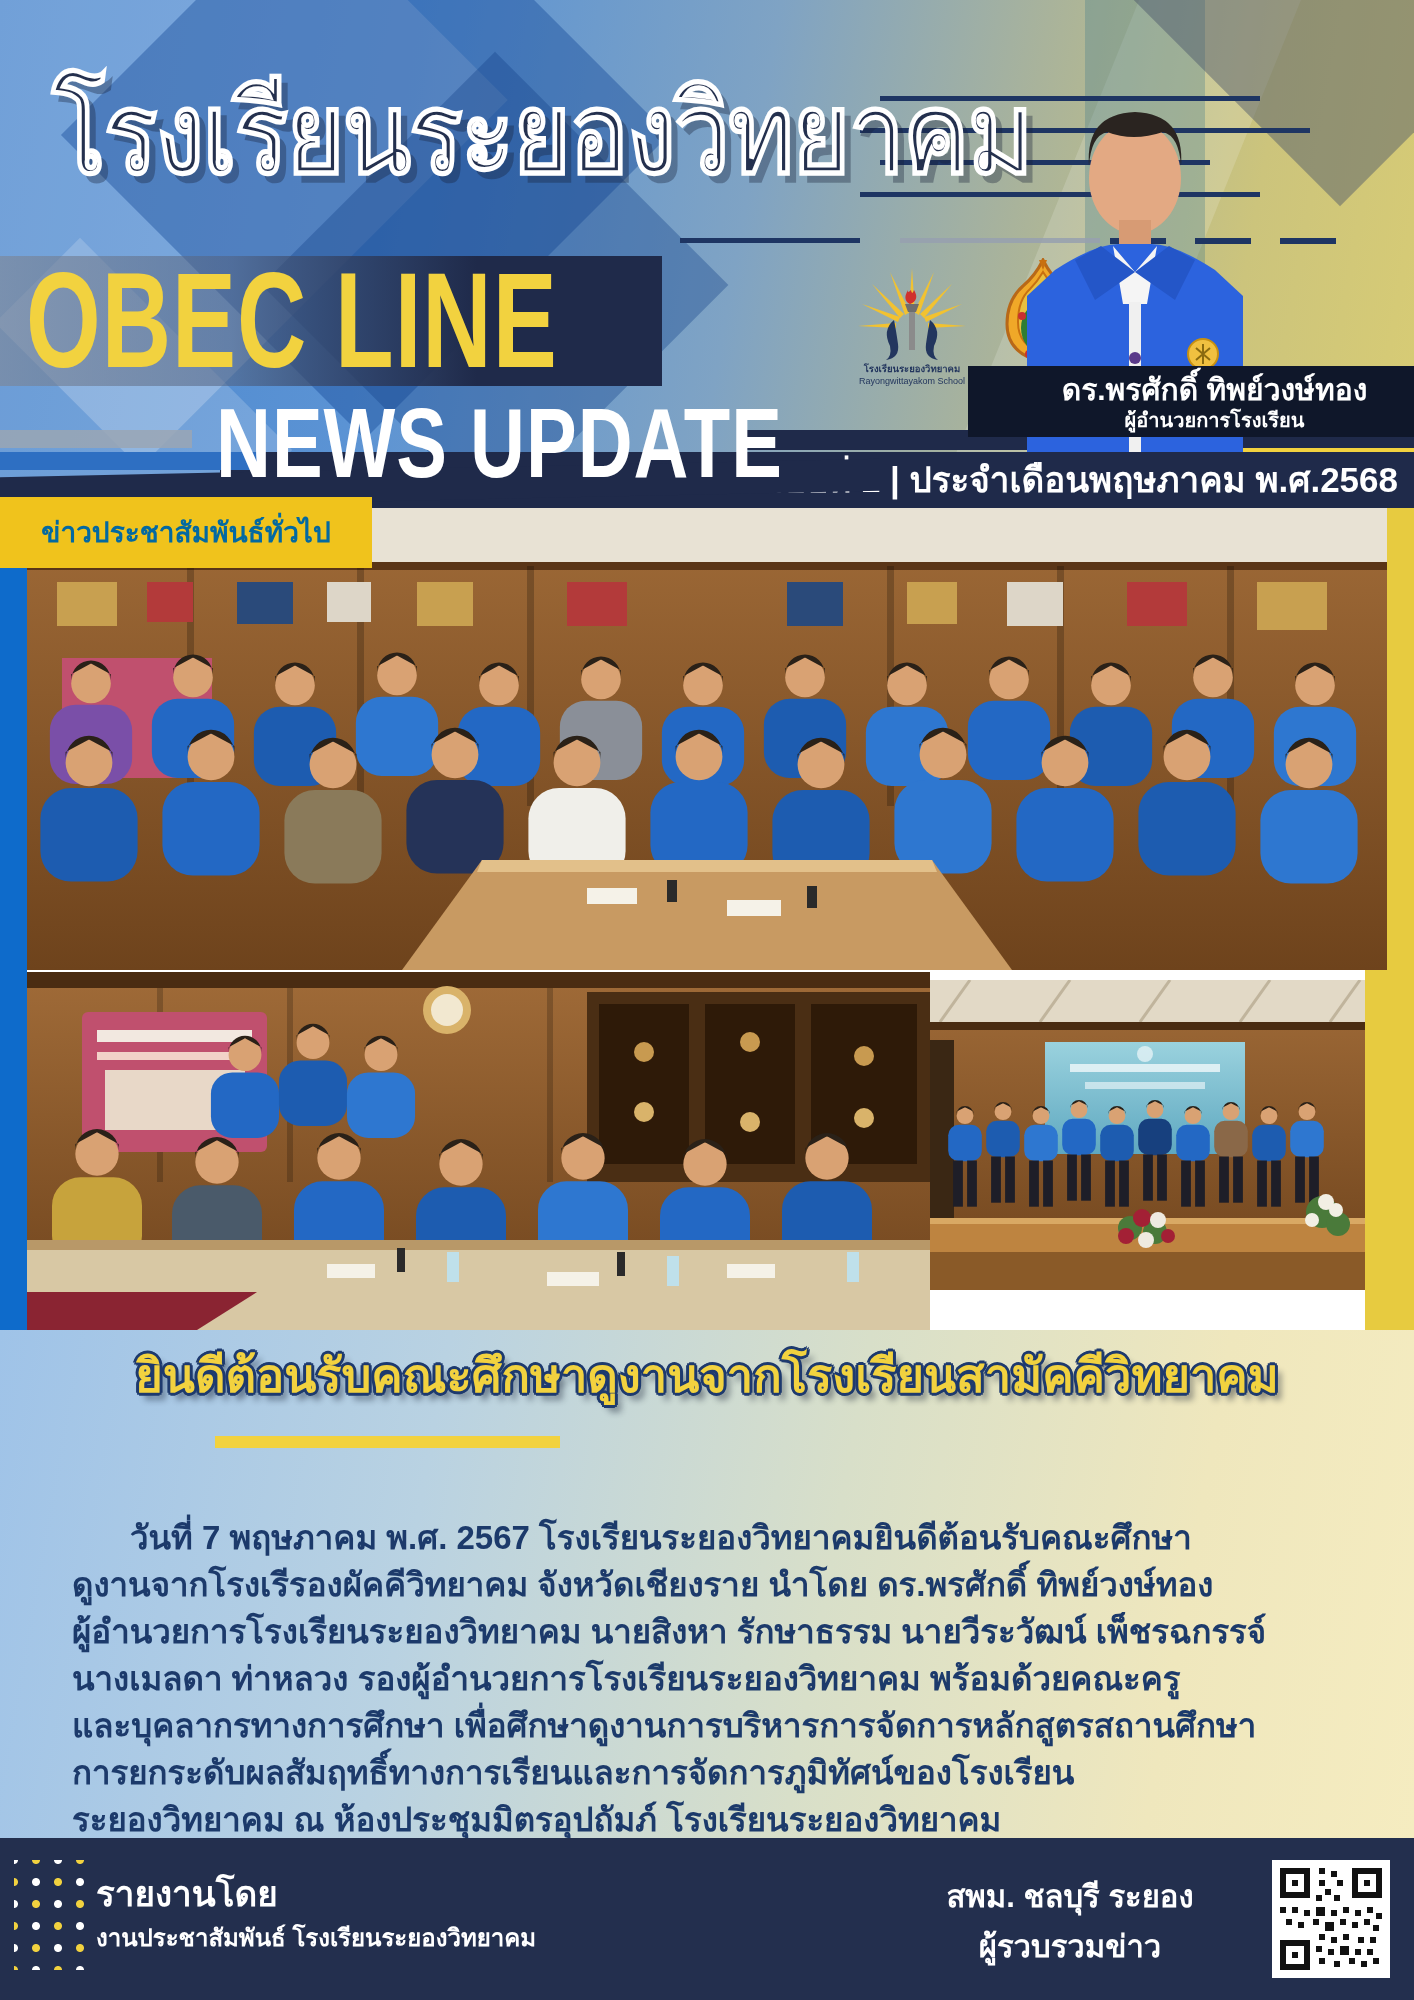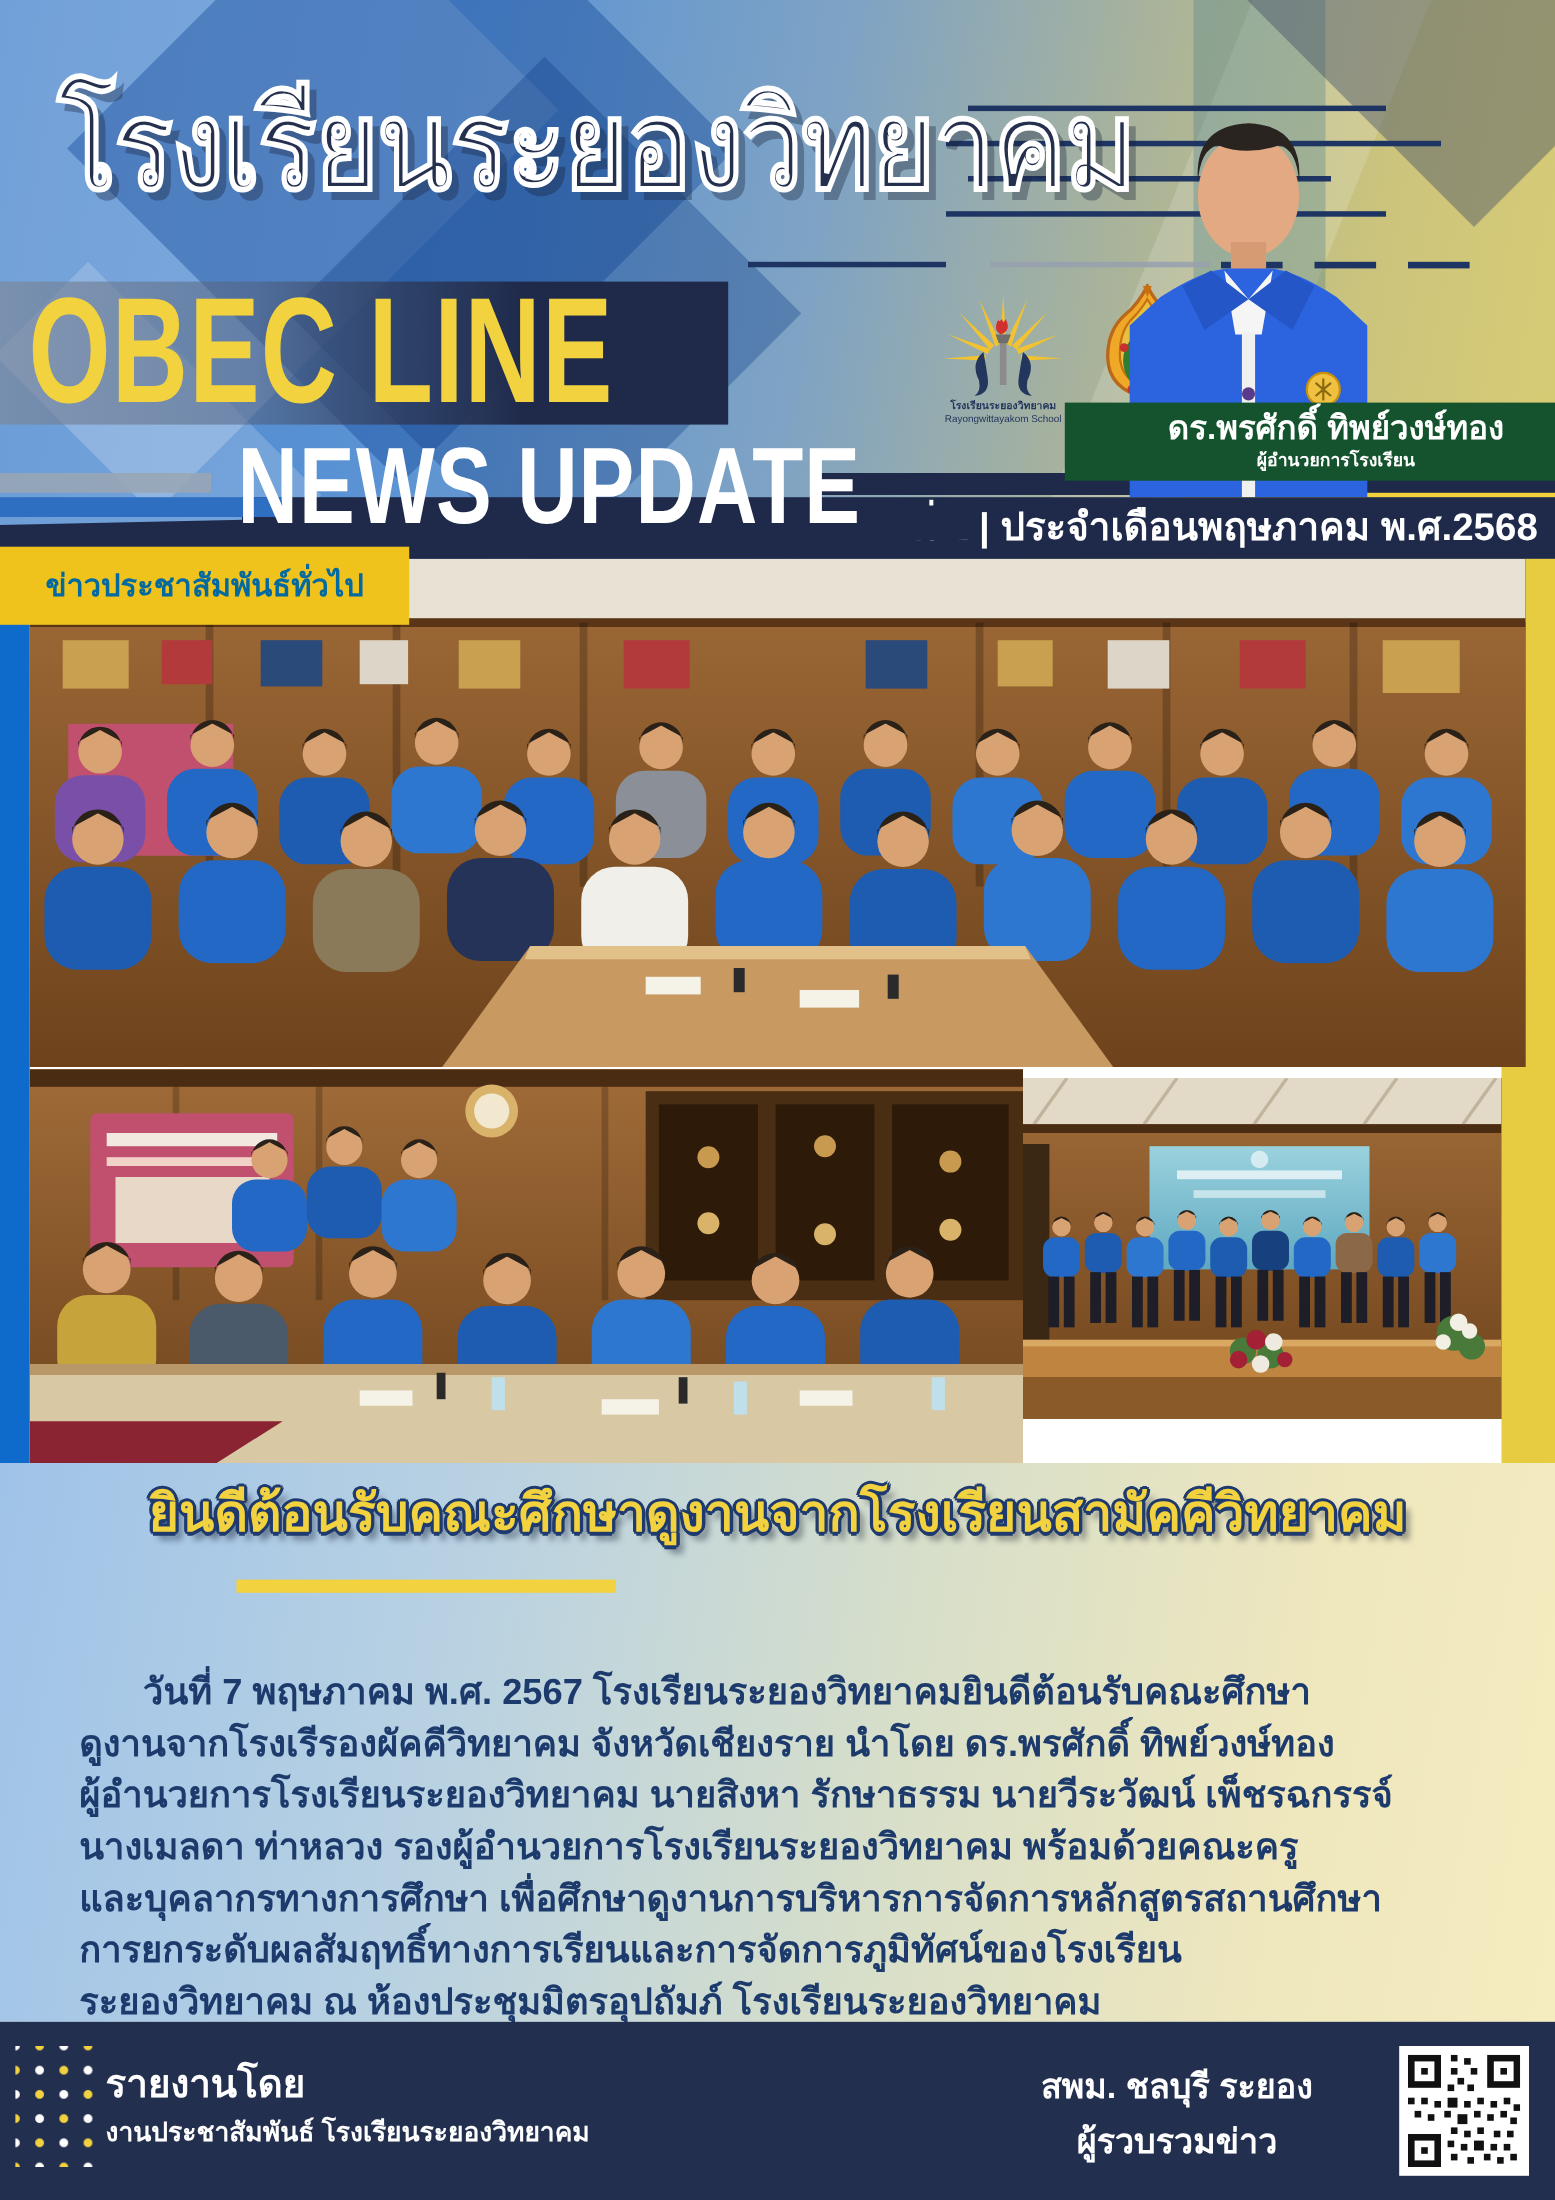--- a/index.html
+++ b/index.html
@@ -38,24 +38,24 @@
   .stripe-gray{left:0;top:430px;width:192px;height:18px;background:rgba(154,166,180,.85);z-index:4;}
   .stripe-blue{left:0;top:452px;width:258px;height:18px;background:#2E6FC2;z-index:4;}
   .diag-navy{left:0;top:468px;width:880px;height:32px;background:#1F2A4A;transform:skewY(-1.2deg);z-index:3;}
   .issue-bar-small{left:745px;top:430px;width:669px;height:20px;background:#1F2A4A;z-index:2;}
   .yellow-line{left:1075px;top:448px;width:339px;height:6px;background:#F2D23F;z-index:2;}
   .issue-band{left:220px;top:452px;width:1194px;height:56px;background:#1F2A4A;z-index:2;
     color:#fff;font-size:35px;font-weight:700;line-height:56px;text-align:right;padding-right:16px;white-space:nowrap;}
 
   .logo{z-index:2;}
   .portrait{left:935px;top:58px;width:400px;height:394px;z-index:2;}
-  .name-plate{left:968px;top:366px;width:446px;height:71px;background:#14532d;z-index:3;
+  .name-plate{left:968px;top:366px;width:446px;height:71px;background:#0f172a;z-index:3;
     color:#fff;text-align:center;padding-top:6px;padding-left:47px;}
   .name-plate .nm{font-size:30px;font-weight:800;line-height:36px;}
-  .name-plate .rl{font-size:16px;font-weight:600;line-height:24px;}
+  .name-plate .rl{font-size:20px;font-weight:600;line-height:24px;}
 
   
   .badge{left:0;top:497px;width:372px;height:71px;background:#F0C31C;z-index:6;
     color:#0369a1;font-size:28px;font-weight:800;text-align:center;line-height:71px;white-space:nowrap;}
 
   
   .strip-left{left:0;top:508px;width:27px;height:822px;background:#0E6BCB;z-index:0;}
   .strip-right-top{left:1387px;top:508px;width:27px;height:462px;background:#E7CB40;z-index:0;}
   .strip-right-bot{left:1365px;top:970px;width:49px;height:360px;background:#E7CB40;z-index:0;}
   .photo{overflow:hidden;z-index:1;background:#7A4E24;}

